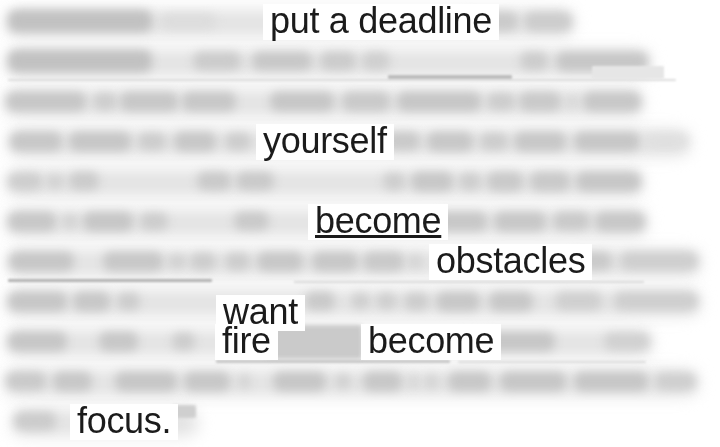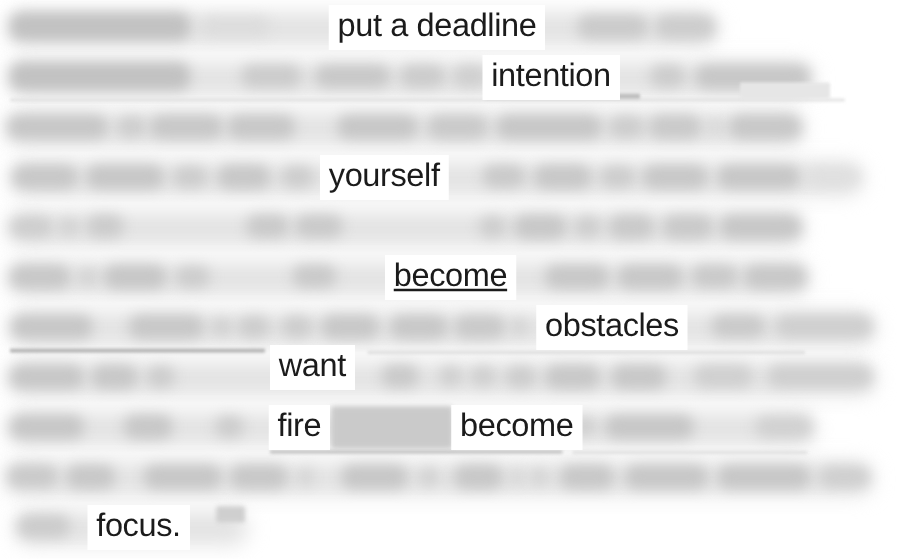--- a/index.html
+++ b/index.html
@@ -8,41 +8,40 @@
     overflow:hidden;font-family:"Liberation Sans",sans-serif;
   }
   .band{position:absolute;background:#e2e2e2;height:26px;border-radius:12px;
         filter:blur(8px);z-index:0;}
   .blob{position:absolute;border-radius:8px;filter:blur(5px);z-index:1;}
   .bar{position:absolute;filter:blur(1.2px);border-radius:1px;z-index:1;}
   .gbox{position:absolute;filter:blur(2px);border-radius:2px;z-index:2;}
   .patch{position:absolute;filter:blur(1.5px);border-radius:2px;z-index:2;}
   .word{
     position:absolute;z-index:3;background:#ffffff;color:#1b1b1b;
-    font-size:26px;line-height:31px;font-weight:400;letter-spacing:-0.3px;
+    font-size:36px;line-height:31px;font-weight:400;letter-spacing:-0.3px;
     padding:1px 7px 4px 7px;white-space:nowrap;
   }
 </style>
 </head>
 <body>
 
 <div class="stage">
     <div class="band" style="left: 6px; top: 10px; width: 568px;"></div>
     <div class="blob" style="left: 8px; top: 10px; width: 144px; height: 22px; background: rgb(193, 193, 193);"></div>
     <div class="blob" style="left: 160px; top: 14px; width: 56px; height: 15px; background: rgb(220, 220, 220);"></div>
     <span class="word" style="left: 263px; top: 4px; background: rgb(255, 255, 255); color: rgb(27, 27, 27);">put a deadline</span>
     <div class="blob" style="left: 462px; top: 12px; width: 56px; height: 19px; background: rgb(202, 202, 202);"></div>
     <div class="blob" style="left: 524px; top: 12px; width: 48px; height: 19px; background: rgb(204, 204, 204);"></div>
     <div class="band" style="left: 6px; top: 50px; width: 644px;"></div>
     <div class="blob" style="left: 8px; top: 50px; width: 144px; height: 22px; background: rgb(193, 193, 193);"></div>
     <div class="blob" style="left: 193px; top: 52px; width: 48px; height: 18px; background: rgb(203, 203, 203);"></div>
     <div class="blob" style="left: 252px; top: 52px; width: 60px; height: 18px; background: rgb(199, 199, 199);"></div>
     <div class="blob" style="left: 320px; top: 52px; width: 36px; height: 18px; background: rgb(203, 203, 203);"></div>
     <div class="blob" style="left: 362px; top: 52px; width: 28px; height: 18px; background: rgb(207, 207, 207);"></div>
-    <span class="word" style="left: 386px; top: 44px; background: rgb(255, 255, 255); color: rgb(27, 27, 27);">intention</span>
     <div class="blob" style="left: 520px; top: 52px; width: 28px; height: 18px; background: rgb(204, 204, 204);"></div>
     <div class="blob" style="left: 556px; top: 52px; width: 92px; height: 19px; background: rgb(198, 198, 198);"></div>
     <div class="band" style="left: 4px; top: 90px; width: 639px;"></div>
     <div class="blob" style="left: 6px; top: 92px; width: 80px; height: 19px; background: rgb(198, 198, 198);"></div>
     <div class="blob" style="left: 93px; top: 93px; width: 24px; height: 17px; background: rgb(205, 205, 205);"></div>
     <div class="blob" style="left: 120px; top: 92px; width: 58px; height: 19px; background: rgb(199, 199, 199);"></div>
     <div class="blob" style="left: 182px; top: 92px; width: 54px; height: 19px; background: rgb(199, 199, 199);"></div>
     <div class="blob" style="left: 270px; top: 92px; width: 64px; height: 19px; background: rgb(198, 198, 198);"></div>
     <div class="blob" style="left: 342px; top: 92px; width: 48px; height: 19px; background: rgb(201, 201, 201);"></div>
     <div class="blob" style="left: 397px; top: 92px; width: 84px; height: 19px; background: rgb(198, 198, 198);"></div>
@@ -96,21 +95,21 @@
     <div class="blob" style="left: 312px; top: 252px; width: 46px; height: 19px; background: rgb(199, 199, 199);"></div>
     <div class="blob" style="left: 363px; top: 252px; width: 41px; height: 19px; background: rgb(201, 201, 201);"></div>
     <div class="blob" style="left: 409px; top: 254px; width: 13px; height: 15px; background: rgb(210, 210, 210);"></div>
     <span class="word" style="left: 429px; top: 244px; background: rgb(255, 255, 255); color: rgb(27, 27, 27);">obstacles</span>
     <div class="blob" style="left: 569px; top: 252px; width: 43px; height: 18px; background: rgb(201, 201, 201);"></div>
     <div class="blob" style="left: 620px; top: 252px; width: 78px; height: 18px; background: rgb(206, 206, 206);"></div>
     <div class="band" style="left: 6px; top: 290px; width: 694px;"></div>
     <div class="blob" style="left: 8px; top: 292px; width: 59px; height: 19px; background: rgb(198, 198, 198);"></div>
     <div class="blob" style="left: 73px; top: 292px; width: 37px; height: 19px; background: rgb(199, 199, 199);"></div>
     <div class="blob" style="left: 117px; top: 293px; width: 23px; height: 17px; background: rgb(204, 204, 204);"></div>
-    <span class="word" style="left: 216px; top: 276px; background: rgb(255, 255, 255); color: rgb(27, 27, 27); text-align: right;">want</span>
+    <span class="word" style="left: 216px; top: 295px; background: rgb(255, 255, 255); color: rgb(27, 27, 27); text-align: right;">want</span>
     <div class="blob" style="left: 305px; top: 292px; width: 30px; height: 18px; background: rgb(201, 201, 201);"></div>
     <div class="blob" style="left: 351px; top: 293px; width: 19px; height: 16px; background: rgb(206, 206, 206);"></div>
     <div class="blob" style="left: 376px; top: 293px; width: 21px; height: 16px; background: rgb(206, 206, 206);"></div>
     <div class="blob" style="left: 404px; top: 293px; width: 25px; height: 17px; background: rgb(204, 204, 204);"></div>
     <div class="blob" style="left: 436px; top: 292px; width: 44px; height: 19px; background: rgb(199, 199, 199);"></div>
     <div class="blob" style="left: 489px; top: 292px; width: 44px; height: 19px; background: rgb(199, 199, 199);"></div>
     <div class="blob" style="left: 555px; top: 292px; width: 47px; height: 18px; background: rgb(207, 207, 207);"></div>
     <div class="blob" style="left: 614px; top: 292px; width: 84px; height: 18px; background: rgb(206, 206, 206);"></div>
     <div class="band" style="left: 6px; top: 330px; width: 646px;"></div>
     <div class="blob" style="left: 8px; top: 332px; width: 59px; height: 19px; background: rgb(198, 198, 198);"></div>

